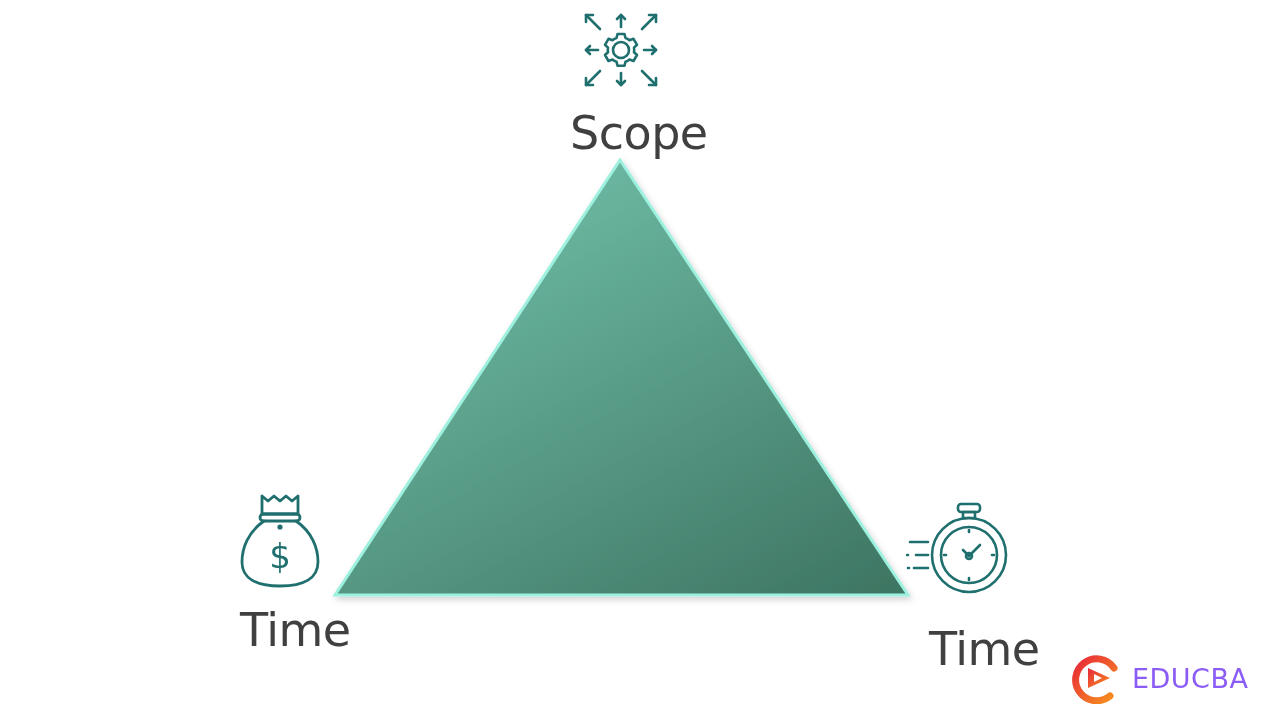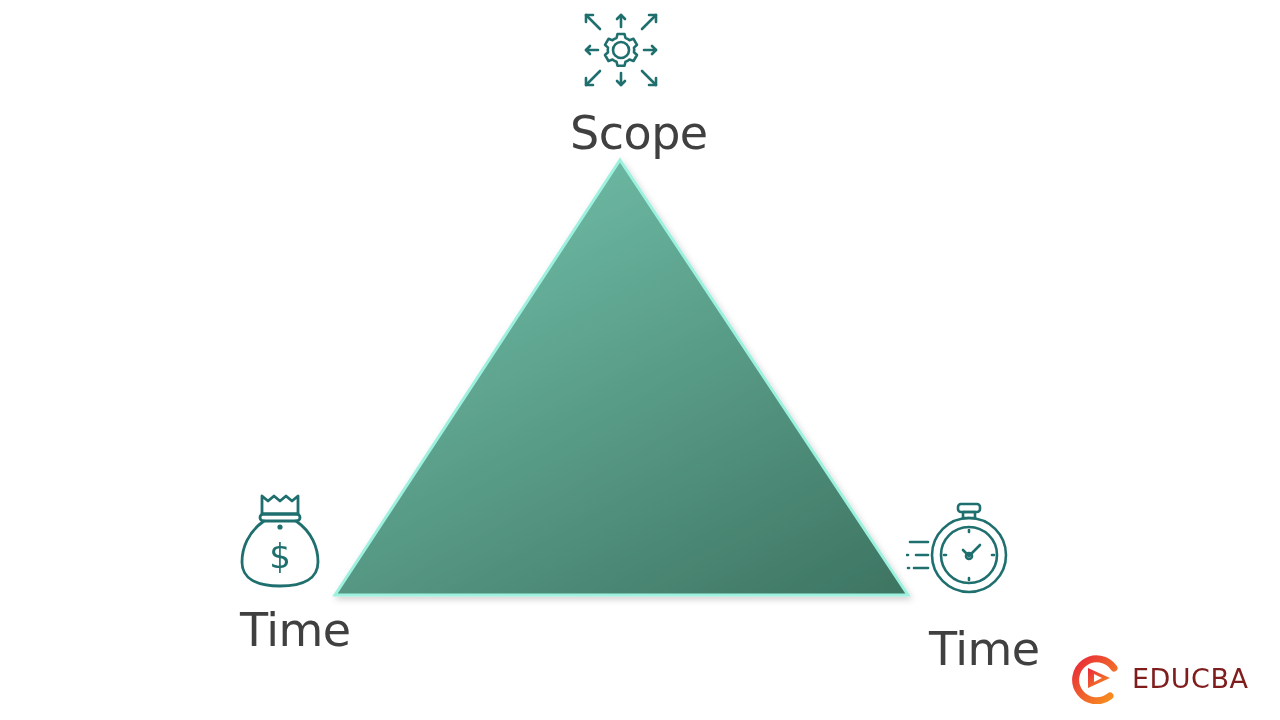--- a/index.html
+++ b/index.html
@@ -1,21 +1,21 @@
 <!DOCTYPE html>
 <html><head>
 <meta charset="utf-8">
 <style>
   html, body { margin:0; padding:0; background:#ffffff; }
   body { width:1280px; height:720px; position:relative; overflow:hidden; font-family:"Liberation Sans", sans-serif; }
   .label { position:absolute; font-weight:normal; font-size:46px; color:#404040; font-family:"DejaVu Sans", sans-serif; letter-spacing:-0.5px; }
   .icon { position:absolute; }
   #triangle { position:absolute; left:0; top:0; }
   .logo { position:absolute; left:1070px; top:652px; display:flex; align-items:center; }
-  .logo-text { font-family:"DejaVu Sans", sans-serif; font-size:27px; color:#7f1d1d; margin-left:10px; letter-spacing:0.5px; }
+  .logo-text { font-family:"DejaVu Sans", sans-serif; font-size:27px; color:#8b5cf6; margin-left:10px; letter-spacing:0.5px; }
 </style>
 </head>
 <body>
 
 <svg id="triangle" width="1280" height="720" viewBox="0 0 1280 720">
   <defs>
     <linearGradient id="tg" x1="0.3" y1="0.1" x2="0.95" y2="1">
       <stop offset="0" stop-color="#6cb8a2"></stop>
       <stop offset="1" stop-color="#3e7663"></stop>
     </linearGradient>

